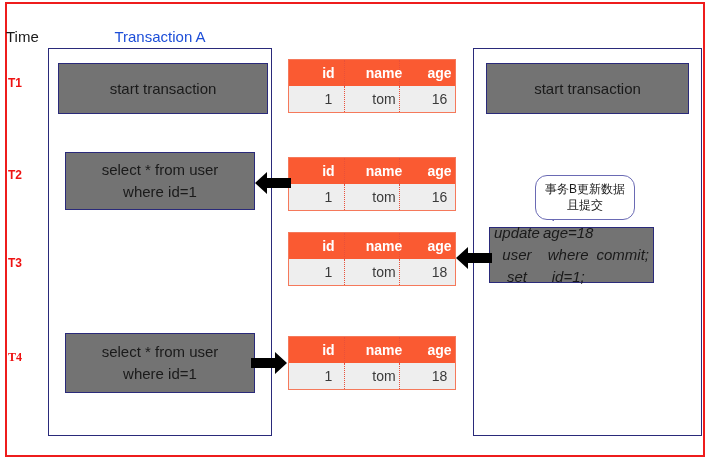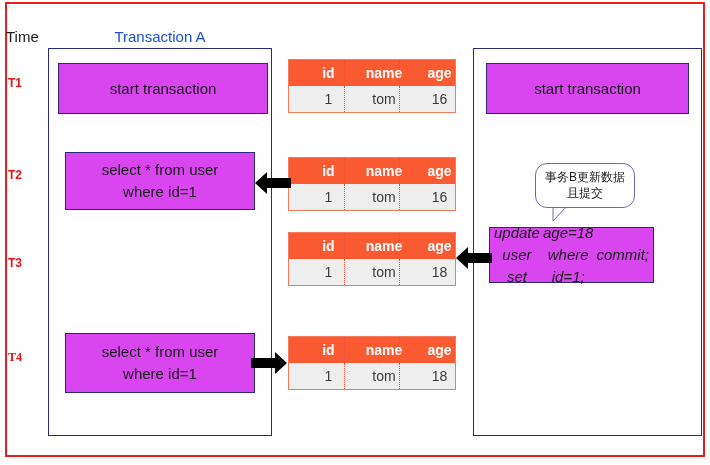--- a/index.html
+++ b/index.html
@@ -54,21 +54,21 @@
     position: absolute;
     border: 1px solid #2a2a7a;
     box-sizing: border-box;
     background: transparent;
   }
   
   .stmt-box {
     position: absolute;
     border: 1px solid #2a2a7a;
     box-sizing: border-box;
-    background: #d946ef;
+    background: #737373;
     display: flex;
     align-items: center;
     justify-content: center;
     text-align: center;
     font-size: 15px;
     color: #1a1a1a;
     line-height: 1.45;
     padding: 10px 4px;
   }
   
@@ -115,21 +115,21 @@
   .arrow {
     position: absolute;
   }
   
   .bubble {
     position: absolute;
   }
   .bubble-body {
     position: absolute;
     left: 0;
-    top: 0;
+    top: 12px;
     width: 100%;
     border: 1px solid #6a6ab4;
     border-radius: 12px;
     box-sizing: border-box;
     background: #ffffff;
     display: flex;
     flex-direction: column;
     align-items: center;
     justify-content: center;
     text-align: center;

